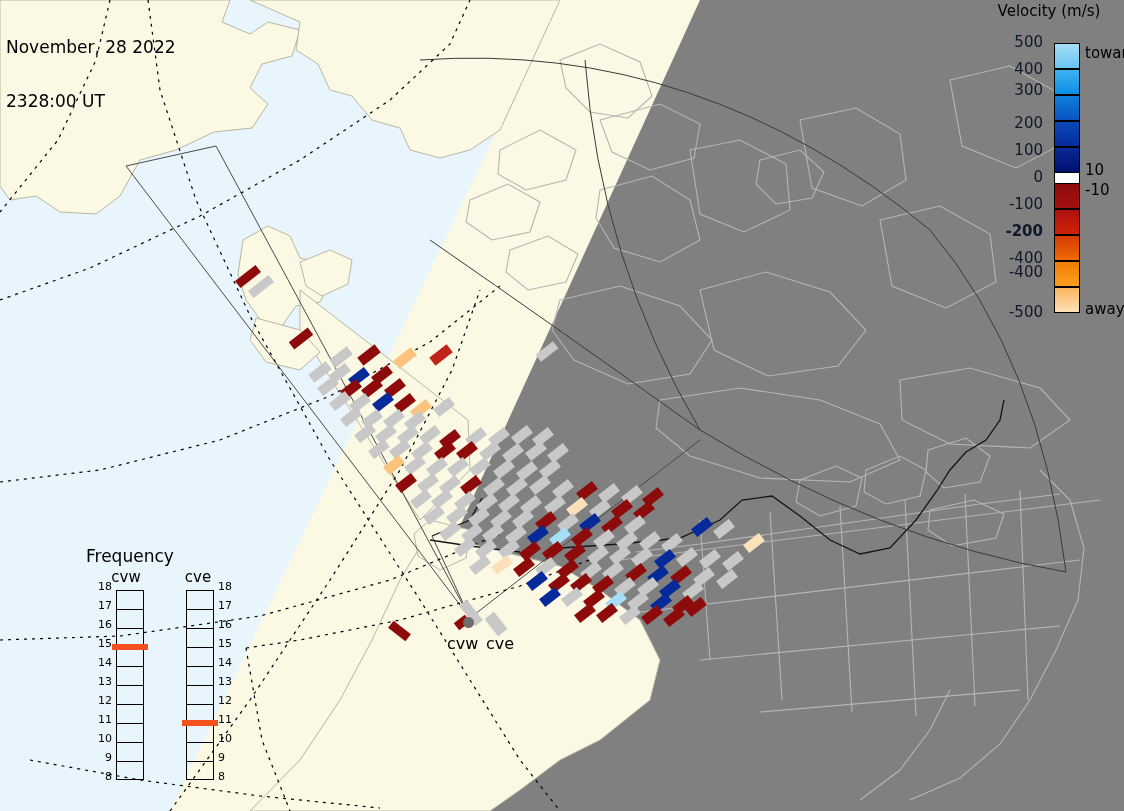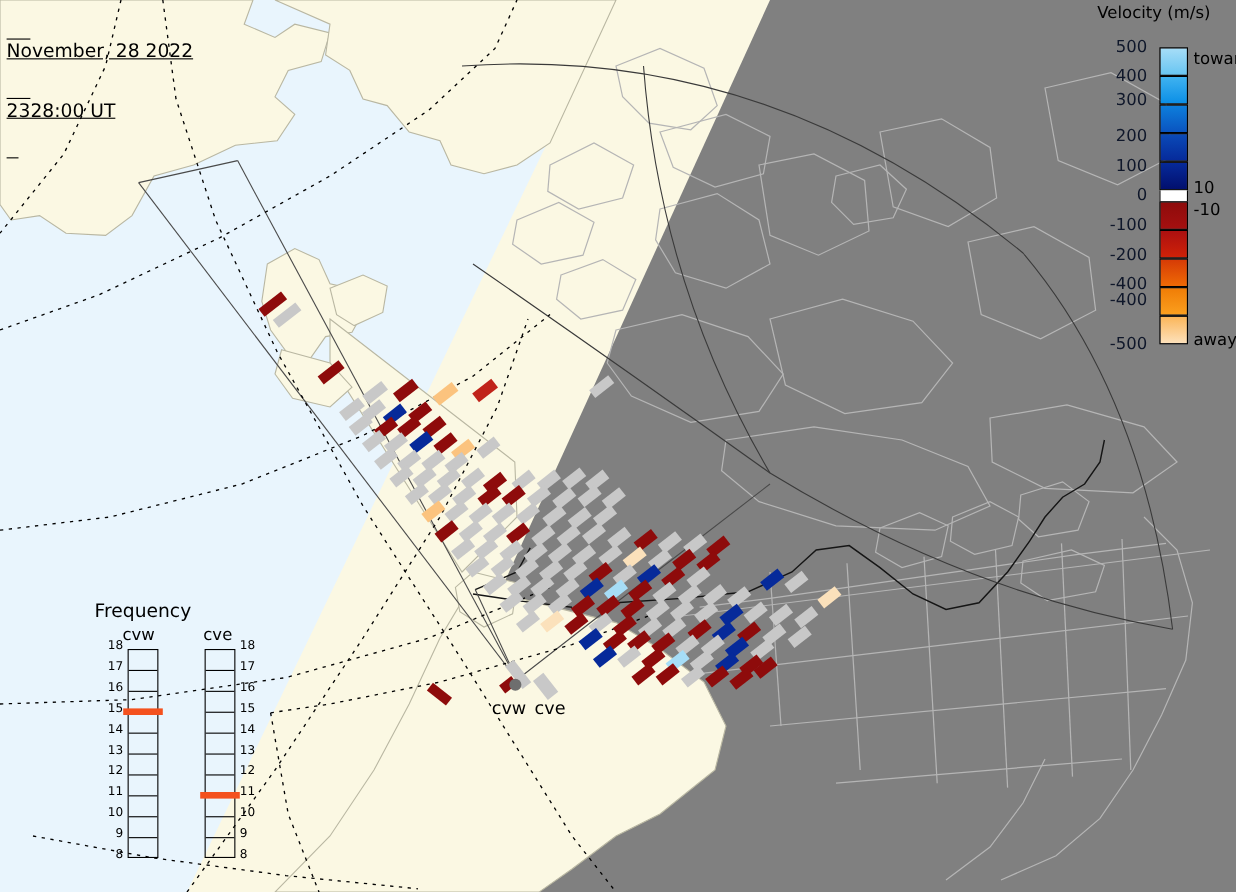--- a/index.html
+++ b/index.html
@@ -7,21 +7,21 @@
   body{width:1124px;height:811px;overflow:hidden;
        font-family:"DejaVu Sans","Liberation Sans",sans-serif;}
   #stage{position:relative;width:1124px;height:811px;overflow:hidden;background:#808080;}
 
   
   .layer{position:absolute;left:0;top:0;width:1124px;height:811px;}
   svg.layer{display:block;}
 
   
   #title-block{position:absolute;left:6px;top:2px;color:#000;
-       font-size:17px;line-height:18px;letter-spacing:0px;white-space:pre;text-decoration:underline;}
+       font-size:17px;line-height:18px;letter-spacing:0px;white-space:pre;}
   #title-block div{font-family:"DejaVu Sans","Liberation Sans",sans-serif;}
 
   
   #velbar-panel{position:absolute;left:975px;top:0px;width:149px;height:340px;}
   #velbar-title{position:absolute;left:4px;top:2px;width:140px;text-align:center;
        font-size:15px;color:#000;white-space:nowrap;}
   #velbar-box{position:absolute;left:79px;top:43px;width:26px;height:270px;}
   .vb-cell{position:absolute;left:0;width:26px;box-sizing:border-box;
        border:1px solid #000;}
   .vb-gap{position:absolute;left:0;width:26px;background:#ffffff;
@@ -340,21 +340,21 @@
         <div class="vb-cell" style="top: 244px; height: 26px; background: linear-gradient(rgb(251, 182, 90), rgb(253, 225, 187));"></div>
       </div>
     <div id="velbar-ticks">
         <div class="vb-tick" style="top: 33px;">500</div>
         <div class="vb-tick" style="top: 60px;">400</div>
         <div class="vb-tick" style="top: 81px; text-align: right;">300</div>
         <div class="vb-tick" style="top: 114px;">200</div>
         <div class="vb-tick" style="top: 141px;">100</div>
         <div class="vb-tick" style="top: 168px;">0</div>
         <div class="vb-tick" style="top: 195px;">-100</div>
-        <div class="vb-tick" style="top: 222px;">-200</div>
+        <div class="vb-tick" style="top: 222px; font-weight: bold;">-200</div>
         <div class="vb-tick" style="top: 249px;">-400</div>
         <div class="vb-tick" style="top: 263px;">-400</div>
         <div class="vb-tick" style="top: 303px;">-500</div>
       </div>
     <div class="vb-side" style="top:44px">toward</div>
     <div class="vb-side" style="top:161px">10</div>
     <div class="vb-side" style="top:181px">-10</div>
     <div class="vb-side" style="top:300px">away</div>
   </div>
 

